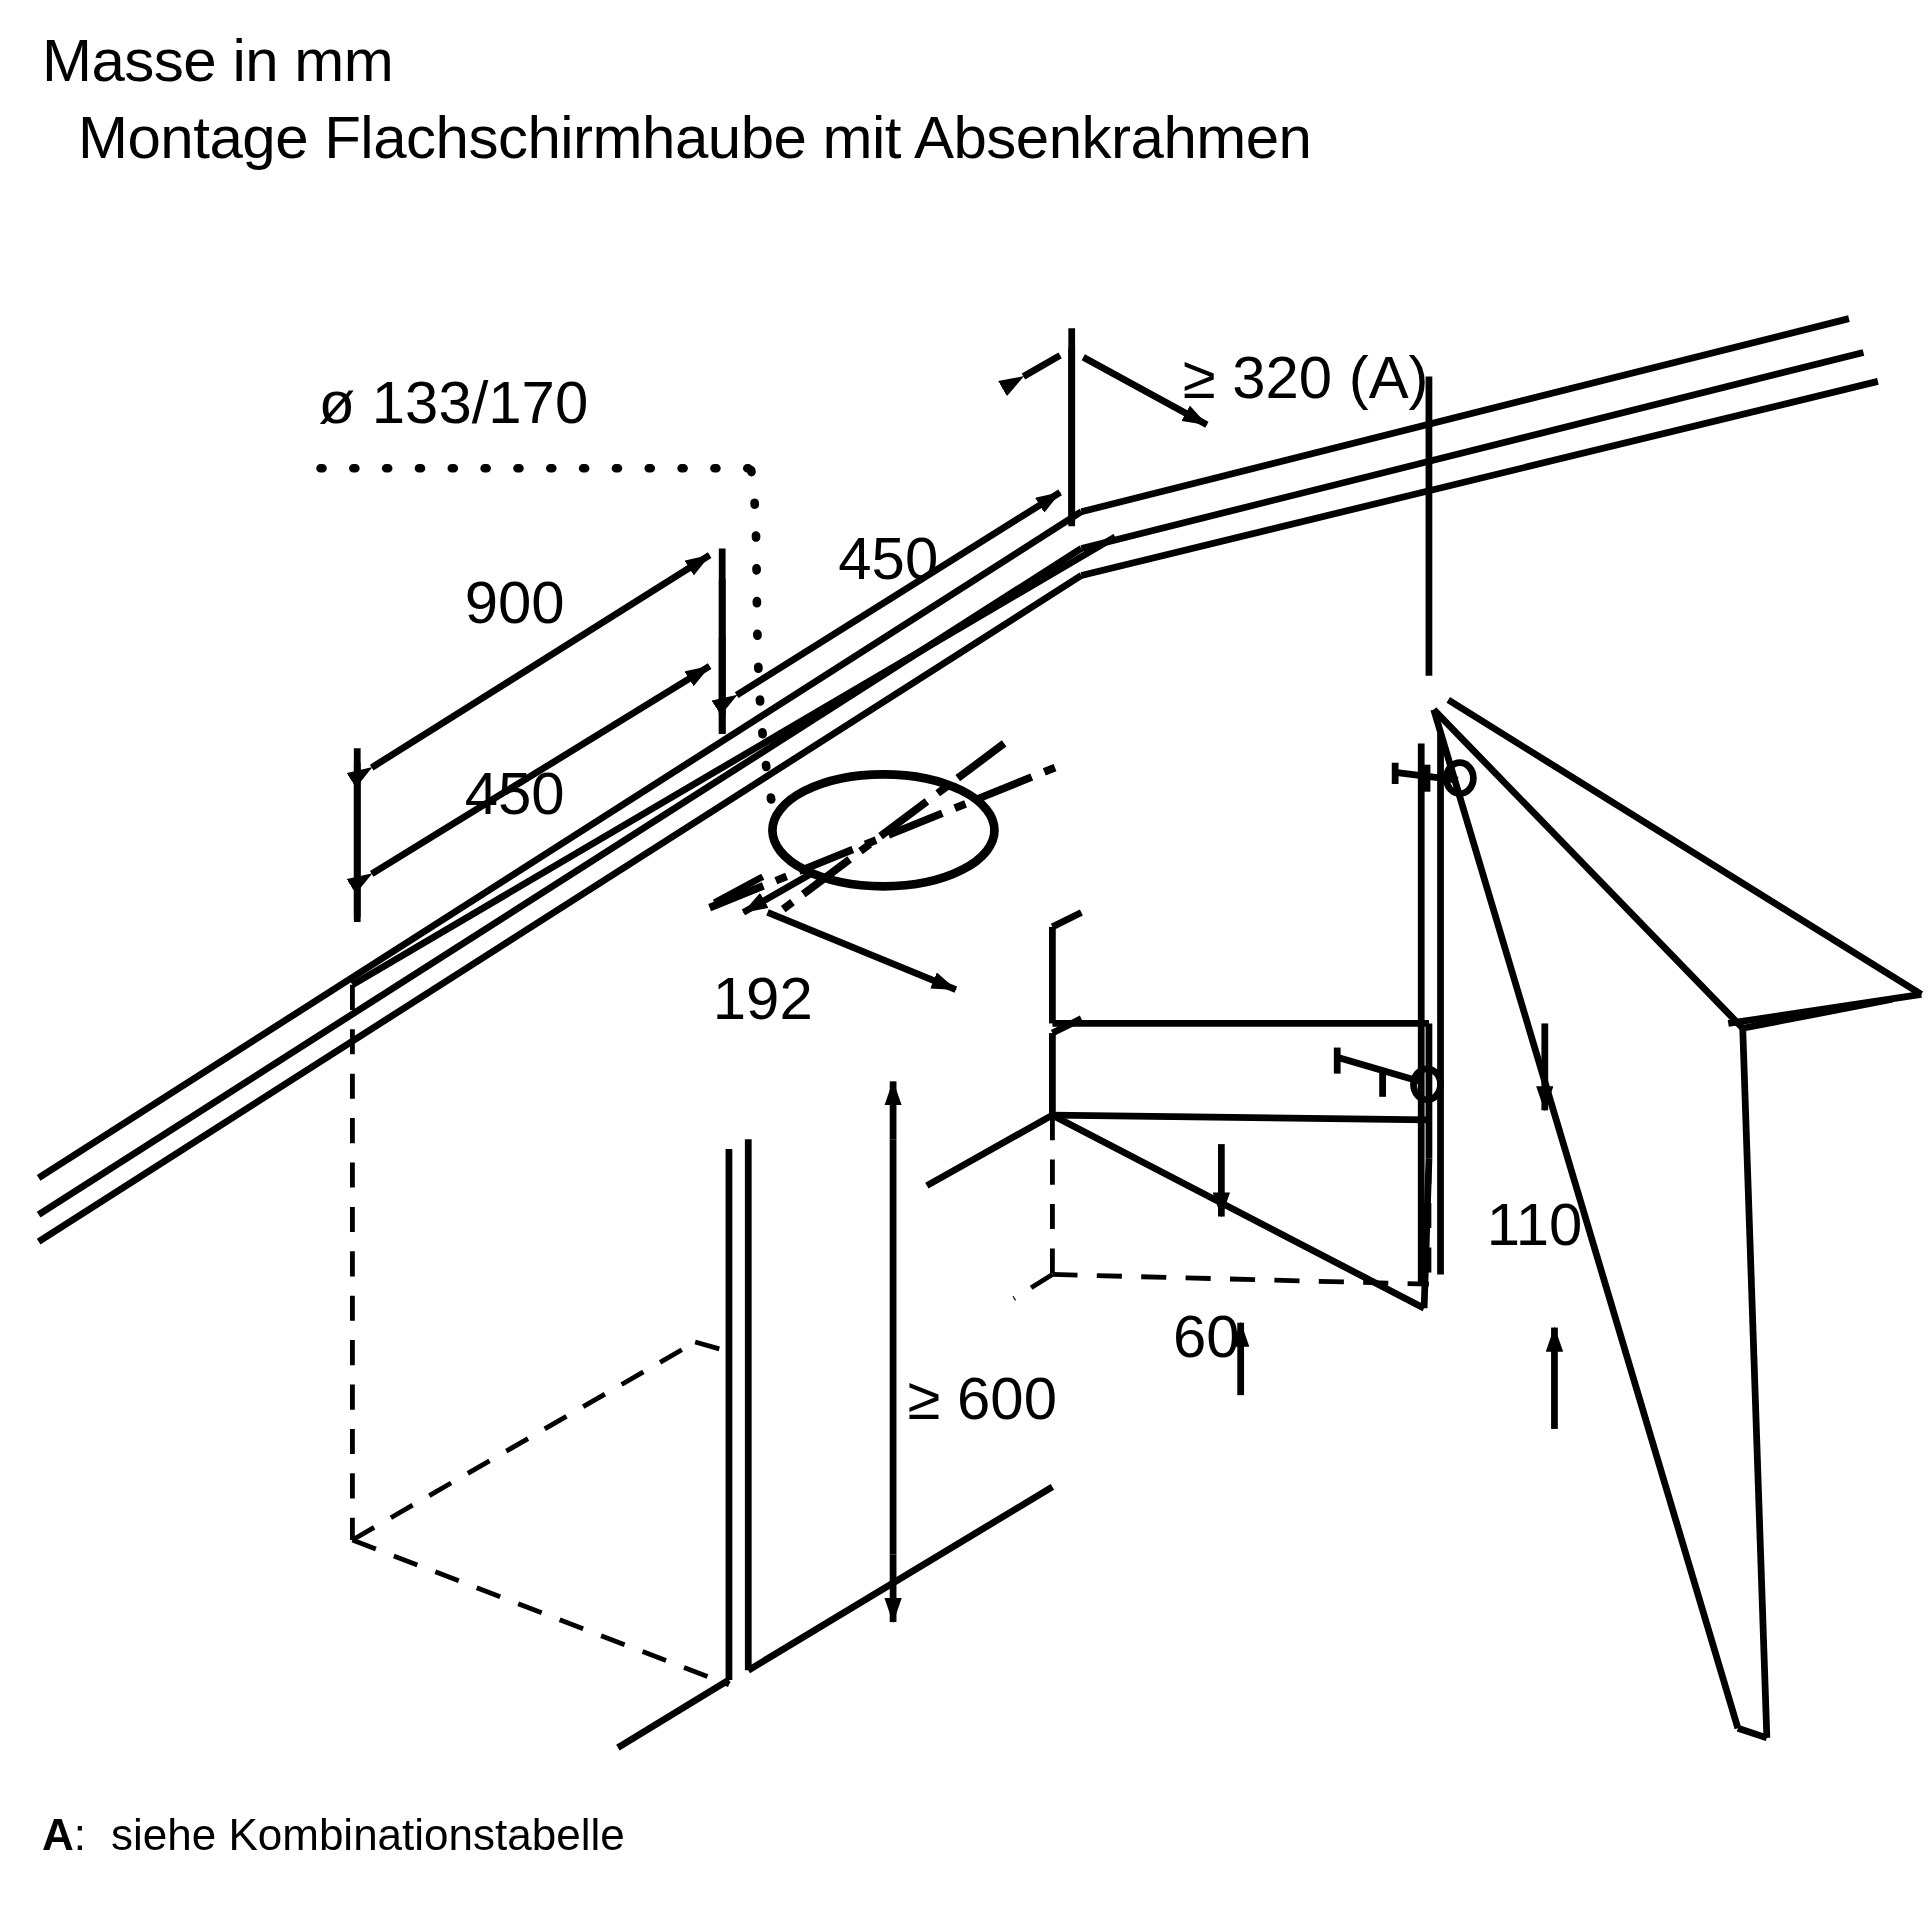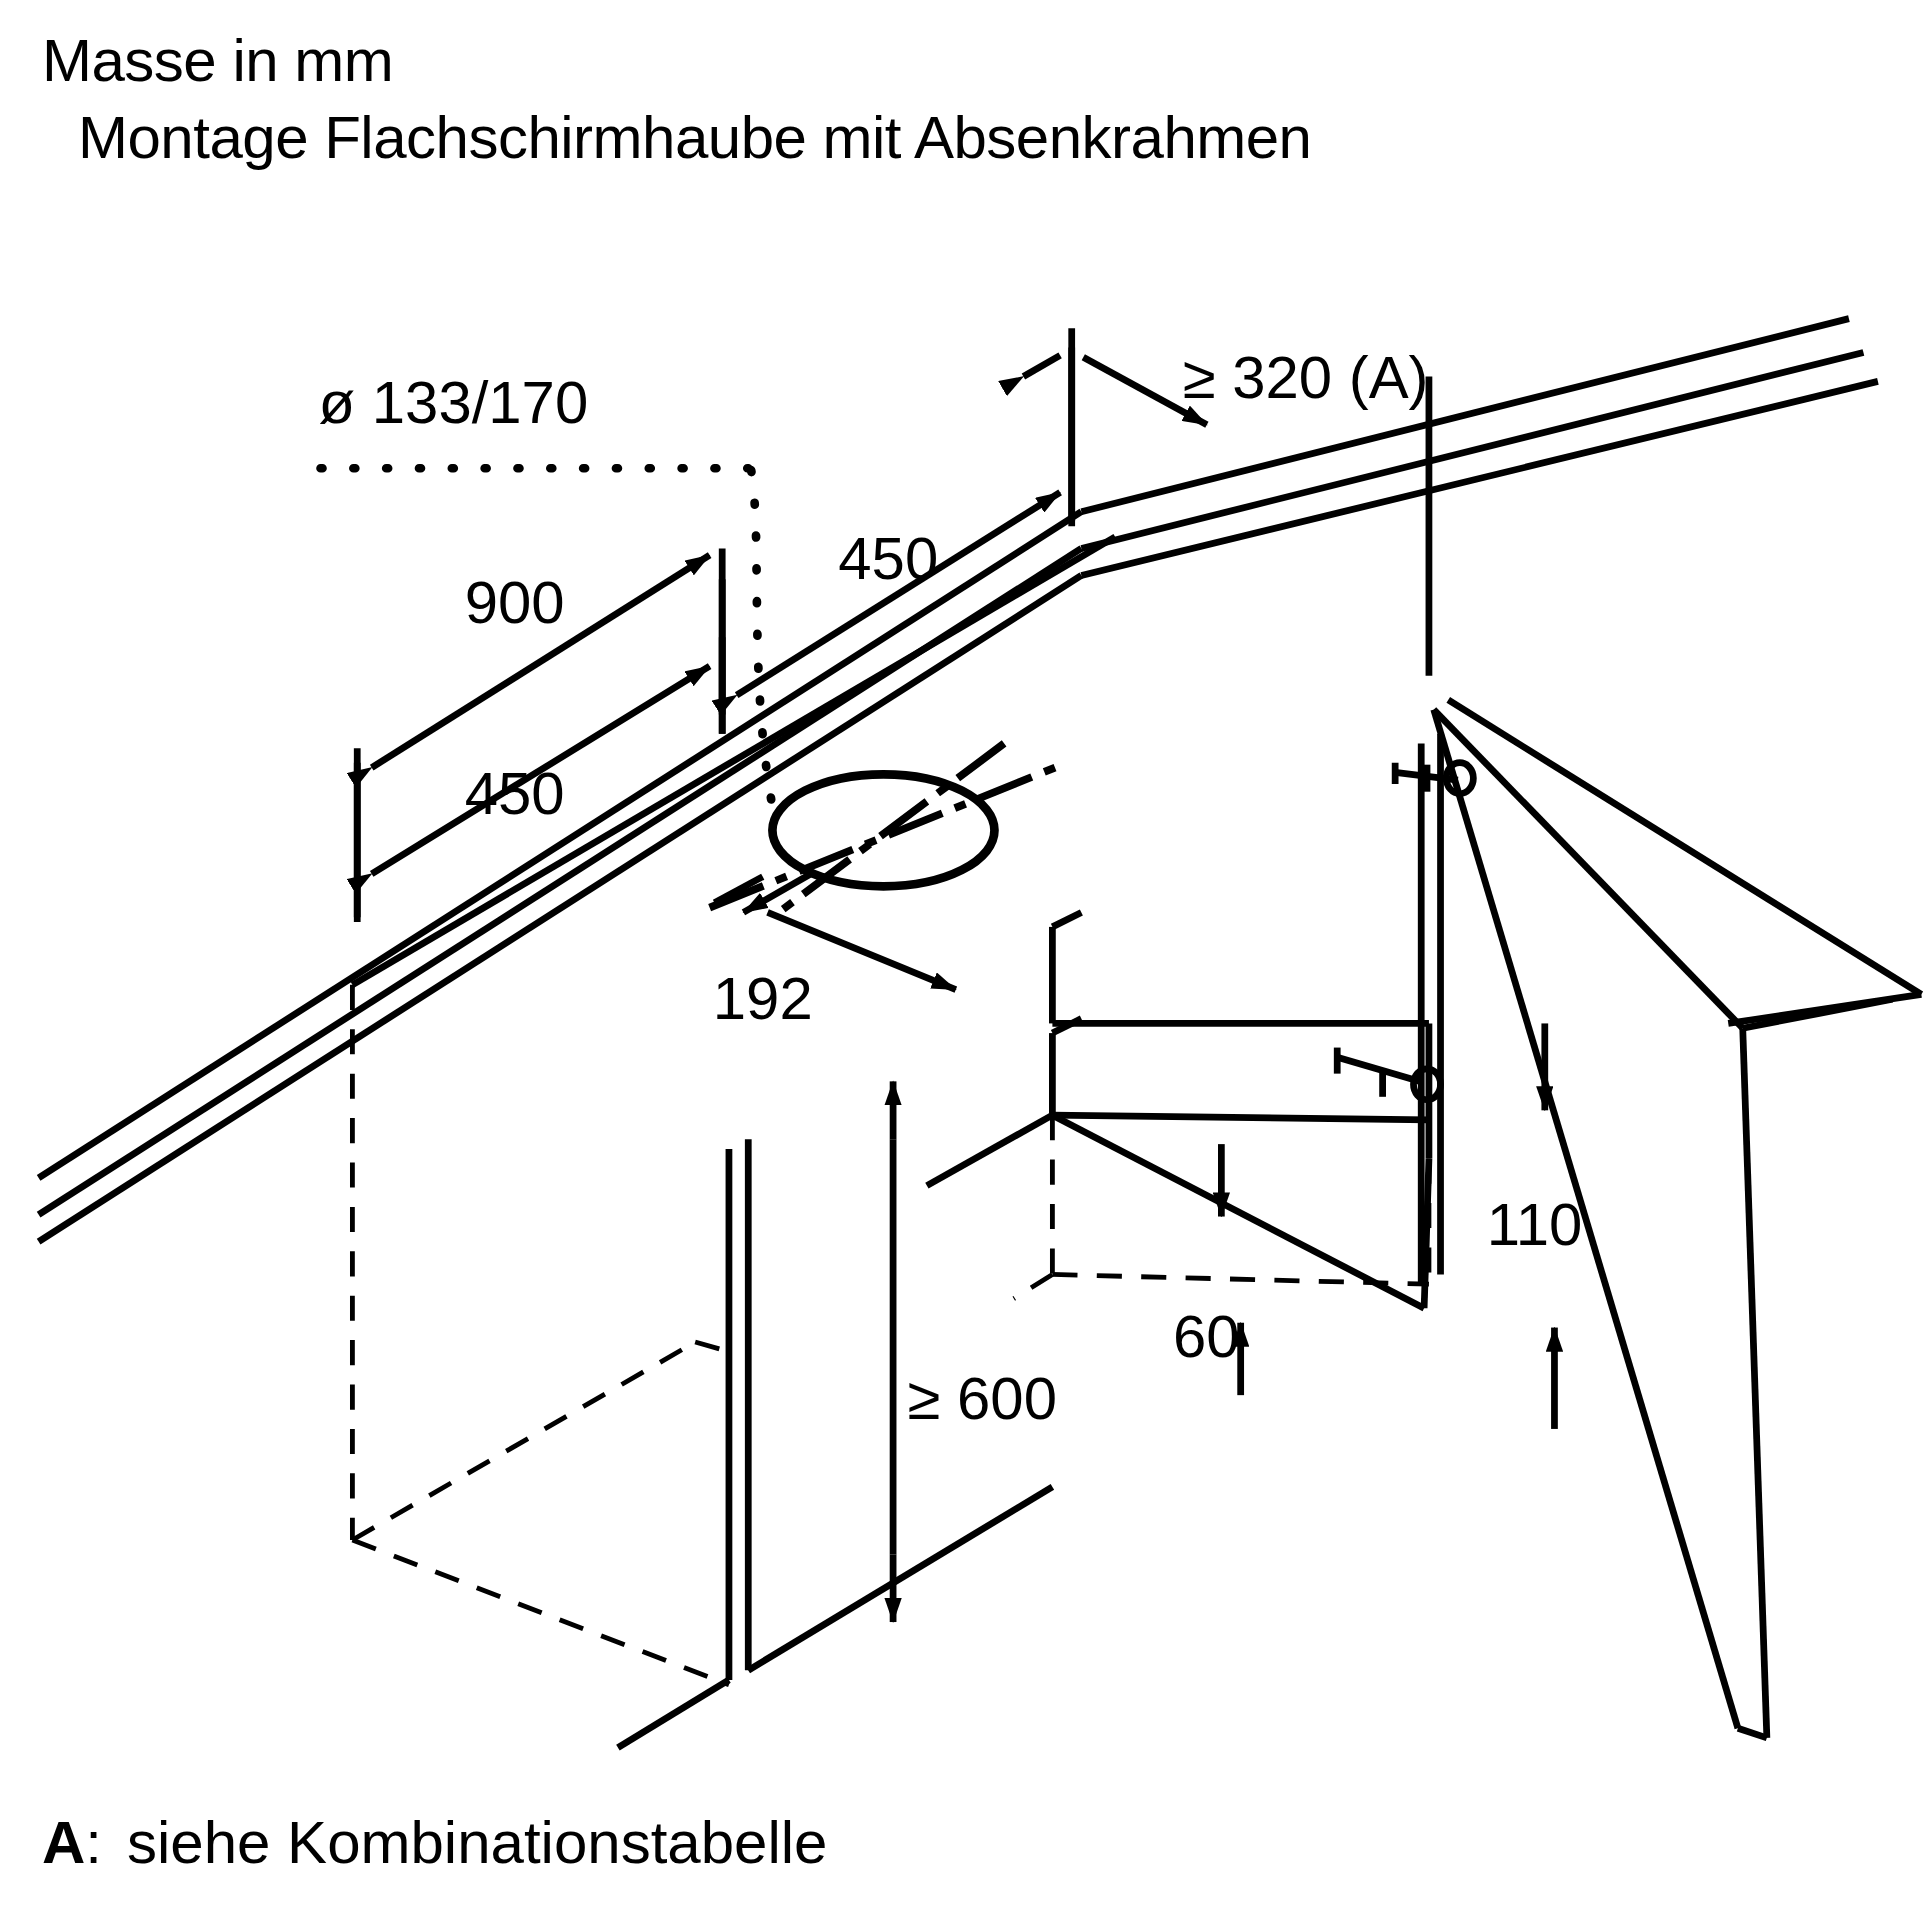--- a/index.html
+++ b/index.html
@@ -19,21 +19,21 @@
     letter-spacing:-0.5px;
     white-space:nowrap;
     font-weight:400;
   }
   #hdr1{top:31px;}
   #hdr2{top:108px;margin-left:36px;}
   .foot{
     position:absolute;
     left:42px;
     top:1813px;
-    font-size:60px;
+    font-size:44px;
     white-space:nowrap;
     line-height:1.0;
   }
   .foot b{font-weight:700;}
   .foot .gap{display:inline-block;width:25px;}
   svg{position:absolute;left:0;top:0;}
   text{
     font-family:"Liberation Sans","DejaVu Sans",sans-serif;
     fill:#000;
     font-size:62px;

